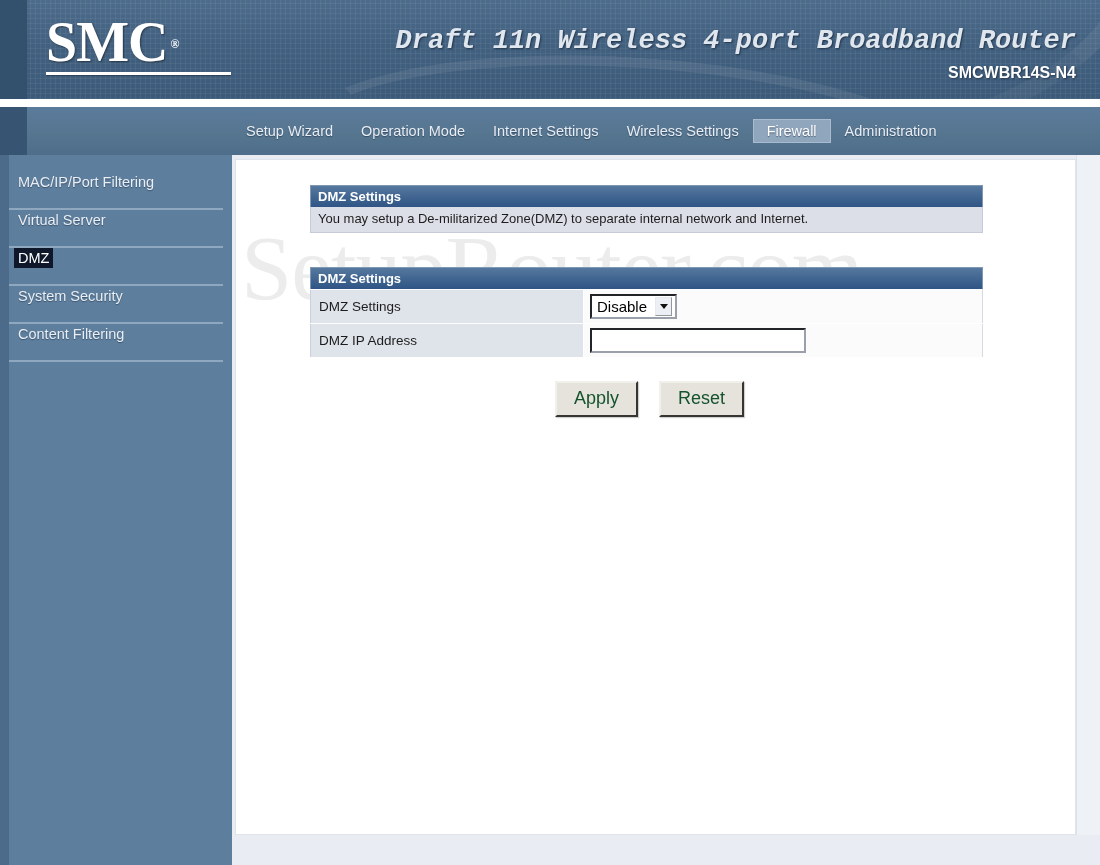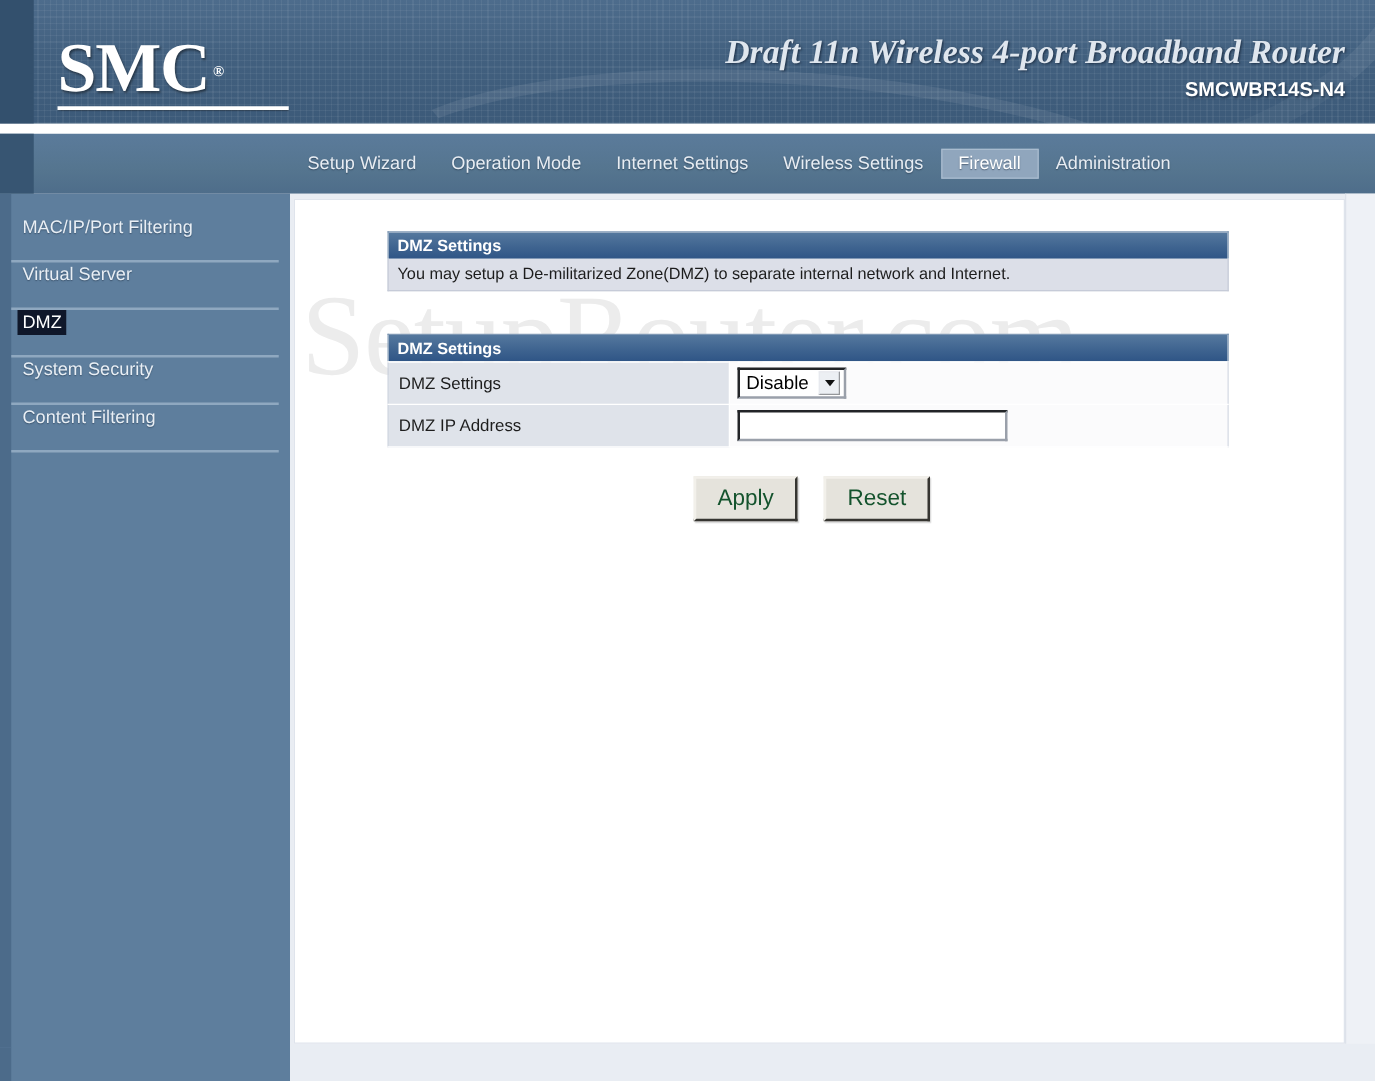--- a/index.html
+++ b/index.html
@@ -54,21 +54,21 @@
     transform: rotate(4deg);
   }
   .left-dark {
     position: absolute;
     left: 0; top: 0; width: 27px; height: 99px;
     background: #33506d;
   }
 
   .smc-logo {
     position: absolute;
-    left: 46px; top: 26px;
+    left: 46px; top: 13px;
     width: 185px;
   }
   .smc-word {
     font-family: "Liberation Serif", serif;
     font-weight: bold;
     font-size: 56px;
     line-height: 58px;
     letter-spacing: -1px;
     color: #ffffff;
     text-shadow: 1px 1px 2px rgba(0,0,0,0.45);
@@ -95,21 +95,21 @@
     font-weight: bold;
     letter-spacing: 6.5px;
     color: #f0f2f5;
     margin-top: 24px;
     text-shadow: 1px 1px 1px rgba(0,0,0,0.35);
   }
 
   .hdr-title {
     position: absolute;
     right: 24px; top: 26px;
-    font-family: Liberation Serif, serif;
+    font-family: Liberation Mono, monospace;
     font-style: italic;
     font-weight: bold;
     font-size: 27px;
     color: #dfe6ee;
     text-shadow: 1px 1px 2px rgba(20,35,55,0.75);
     white-space: nowrap;
   }
   .hdr-model {
     position: absolute;
     right: 24px; top: 64px;

